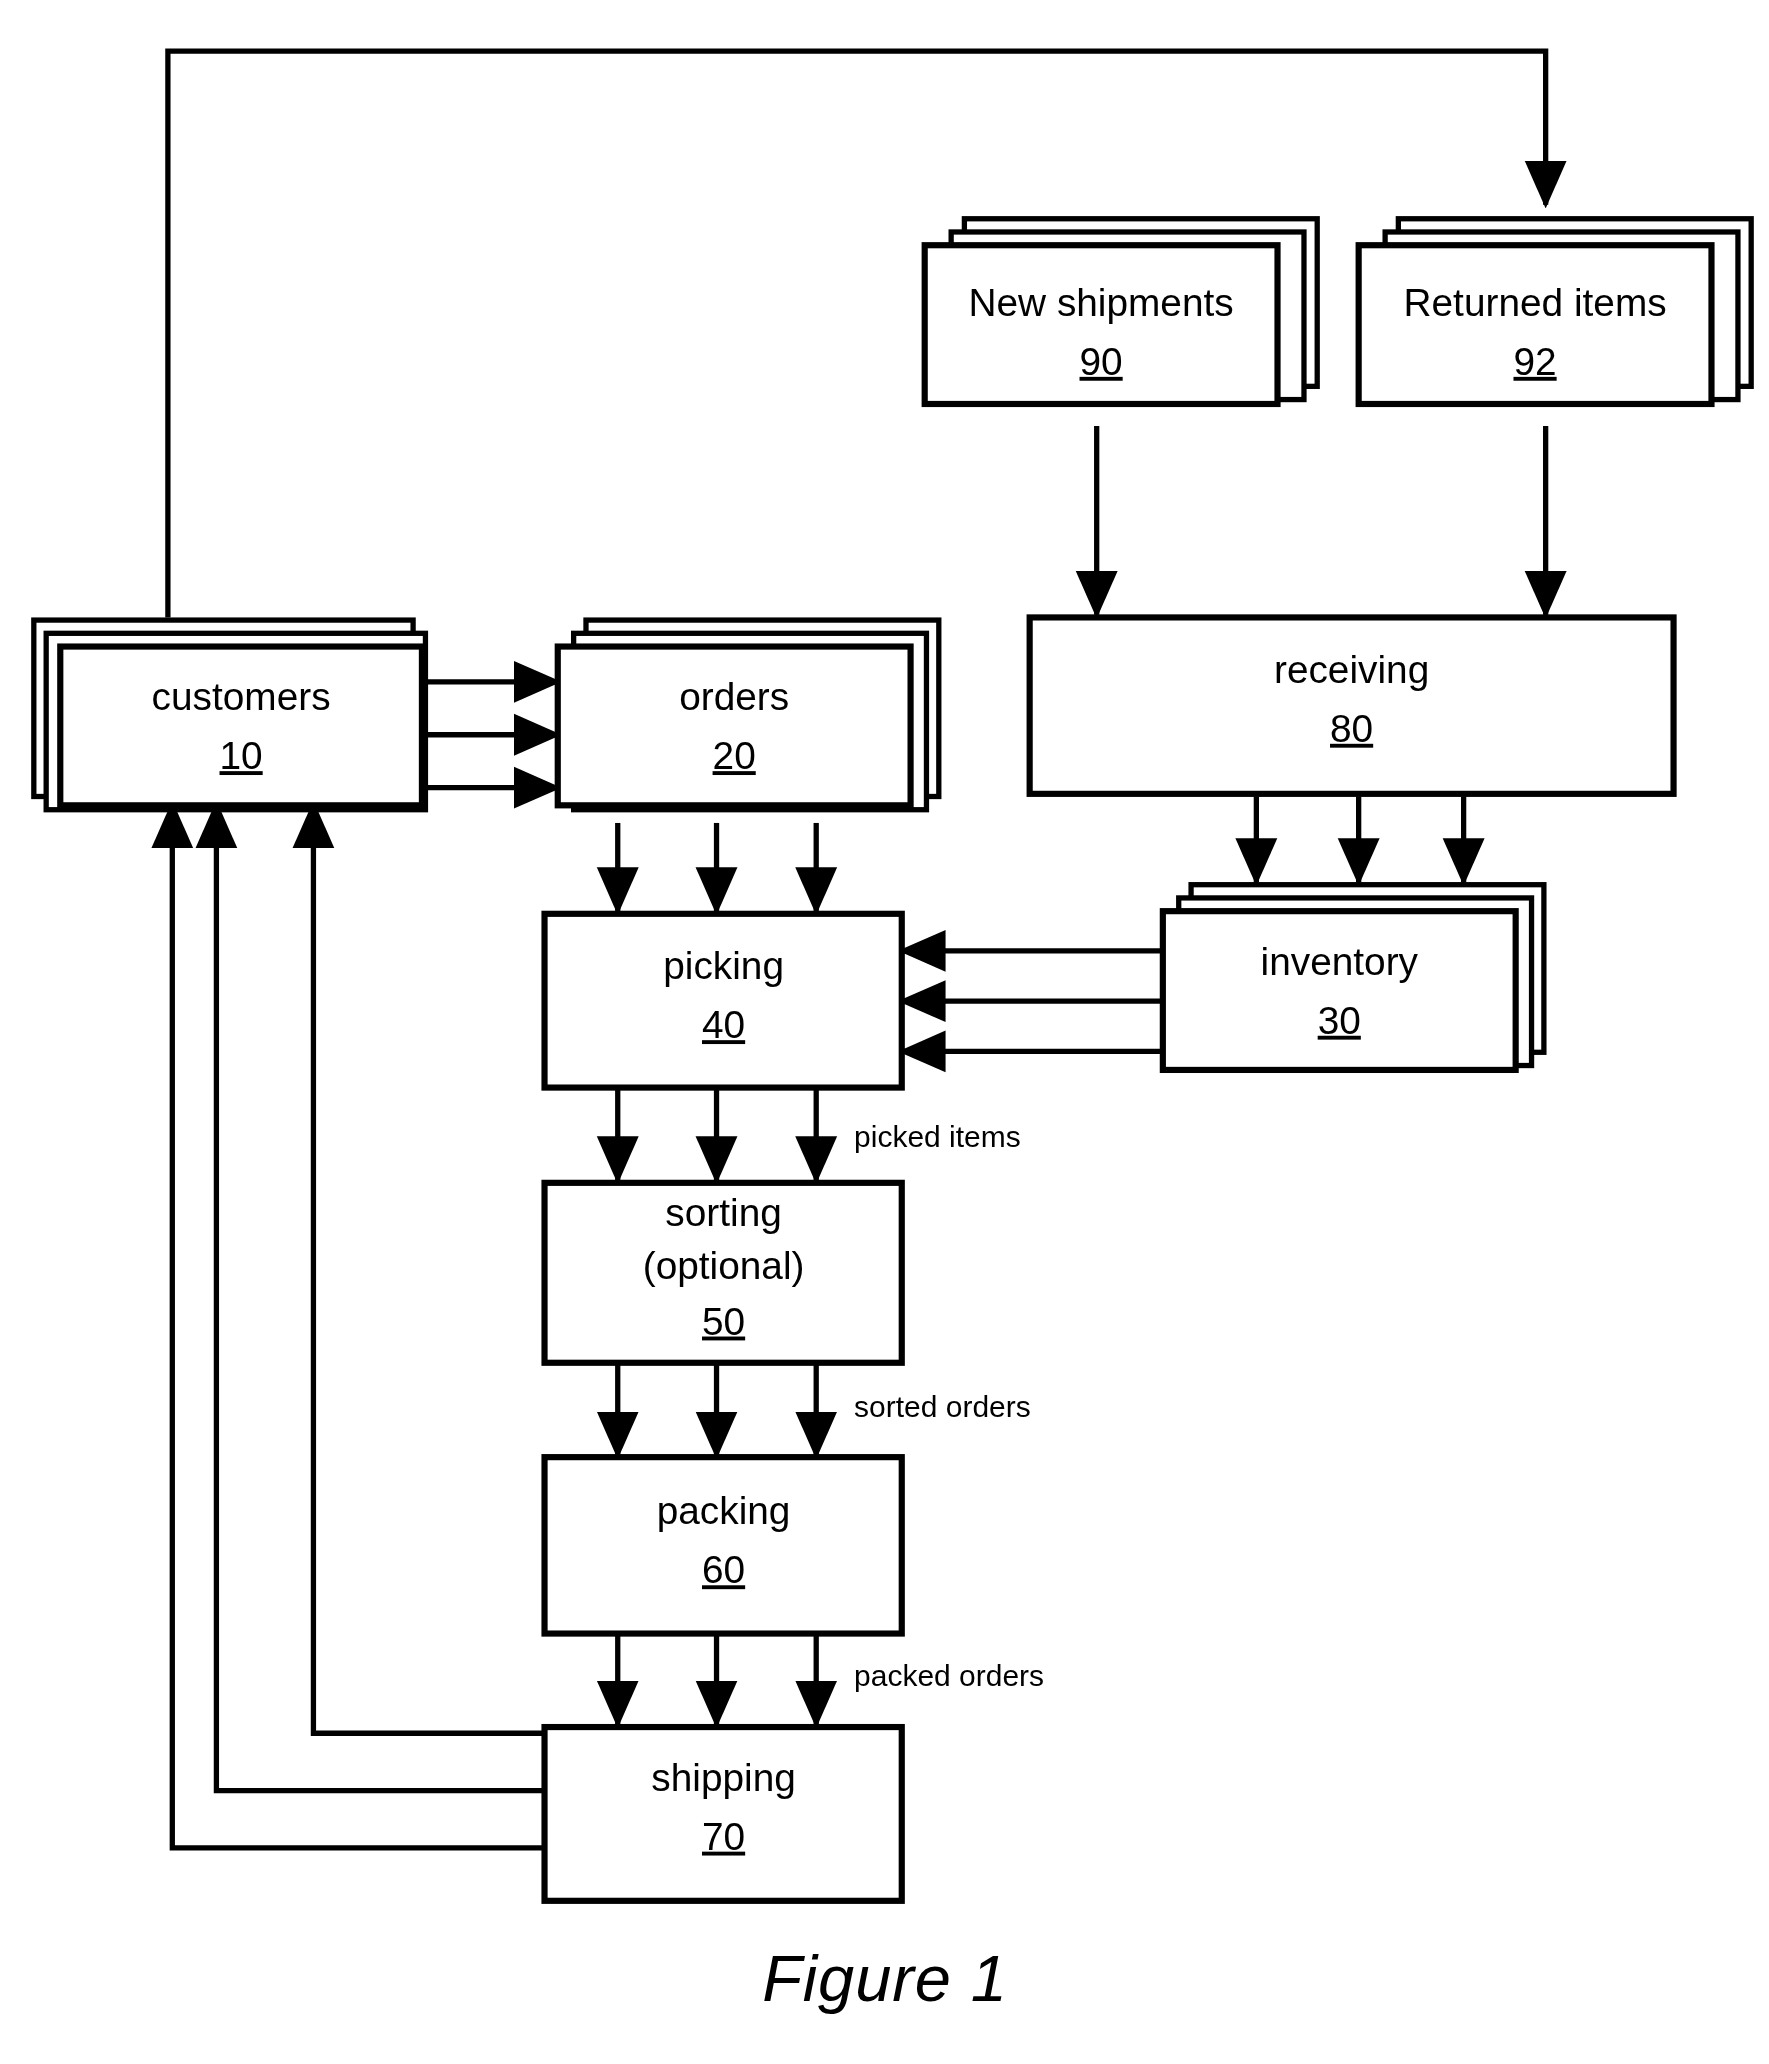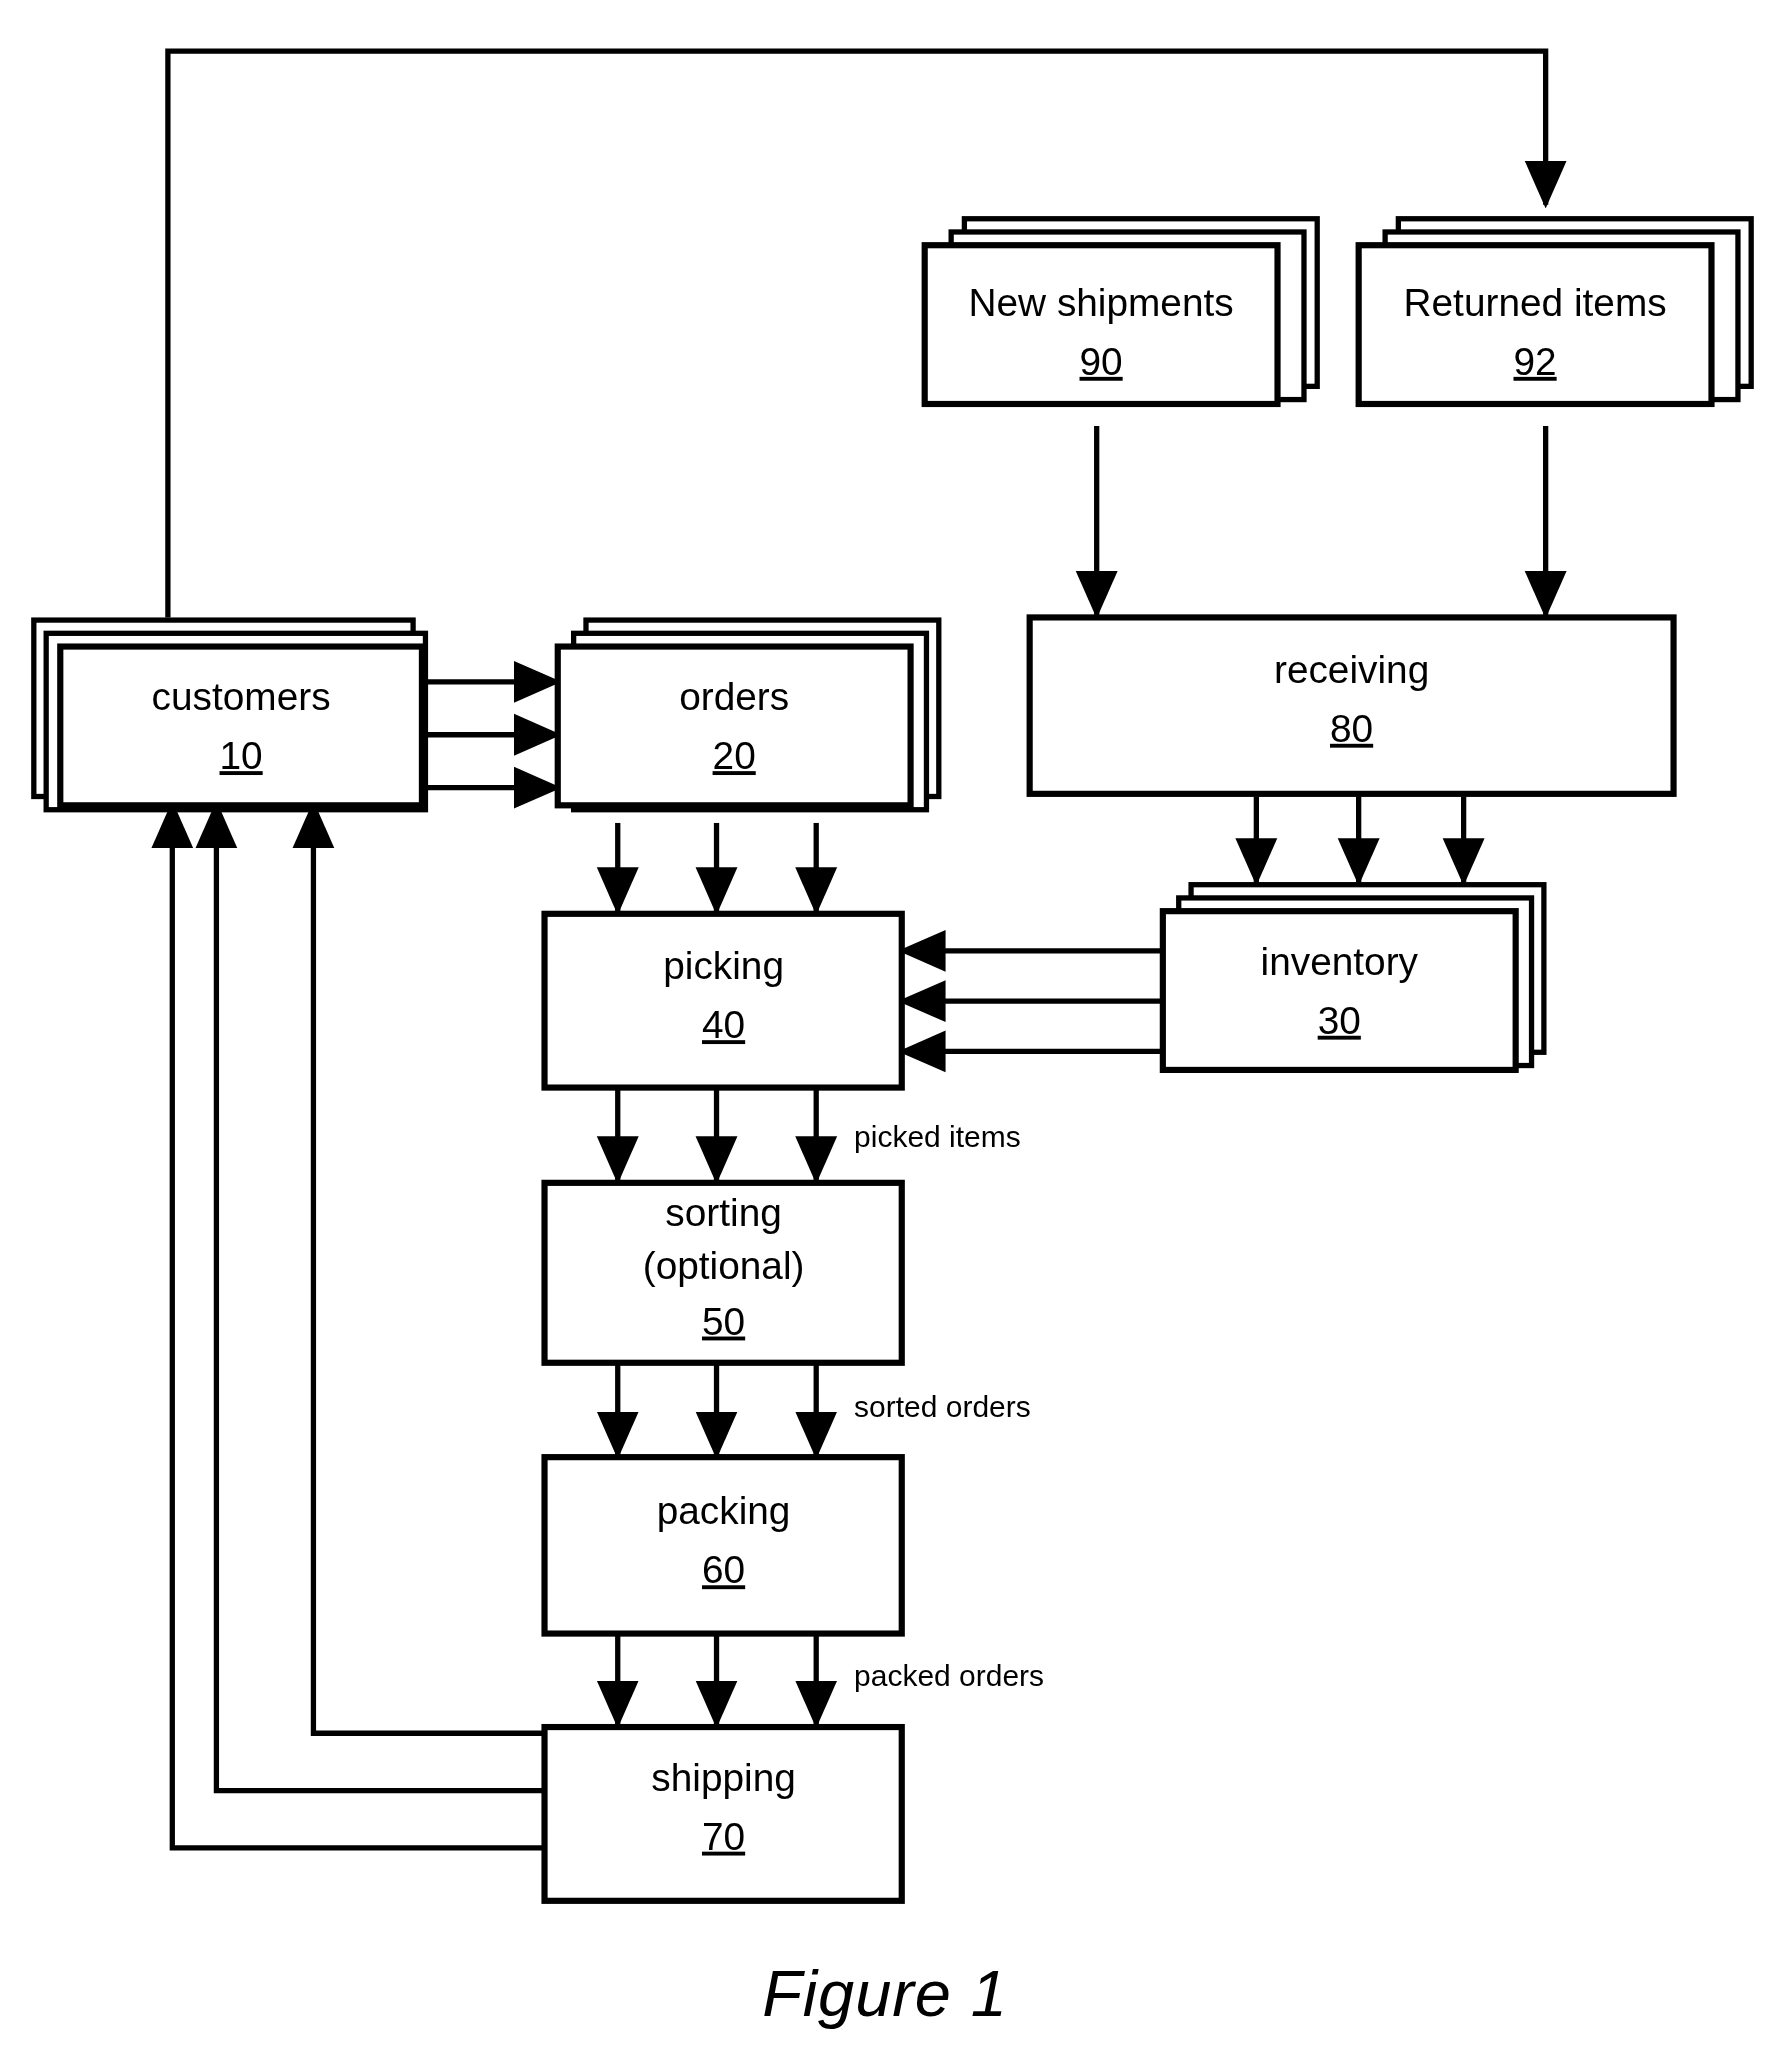--- a/index.html
+++ b/index.html
@@ -2,21 +2,21 @@
 <html style="font-size:14px"><head>
 <meta charset="utf-8">
 <style>
   html,body{margin:0;padding:0;background:#ffffff;}
   body{font-family:"Liberation Sans",sans-serif;color:#000;}
   #page{position:relative;width:1770px;height:2064px;background:#fff;overflow:hidden;}
   #fig{position:absolute;left:0;top:0;width:1770px;height:2064px;}
   .cap{
     position:absolute;left:0;top:1941px;width:1770px;text-align:center;
     font-family:"Liberation Sans",sans-serif;font-style:italic;font-weight:400;
-    font-size:65px;letter-spacing:0.9px;color:#000;margin-top:15px;
+    font-size:65px;letter-spacing:0.9px;color:#000;
   }
   svg text{font-family:"Liberation Sans",sans-serif;fill:#000;}
   .blabel{font-size:44px;}
   .bnum{font-size:44px;text-decoration:underline;}
   .flabel{font-size:34px;}
 </style>
 </head>
 <body>
 
 <div id="page">

